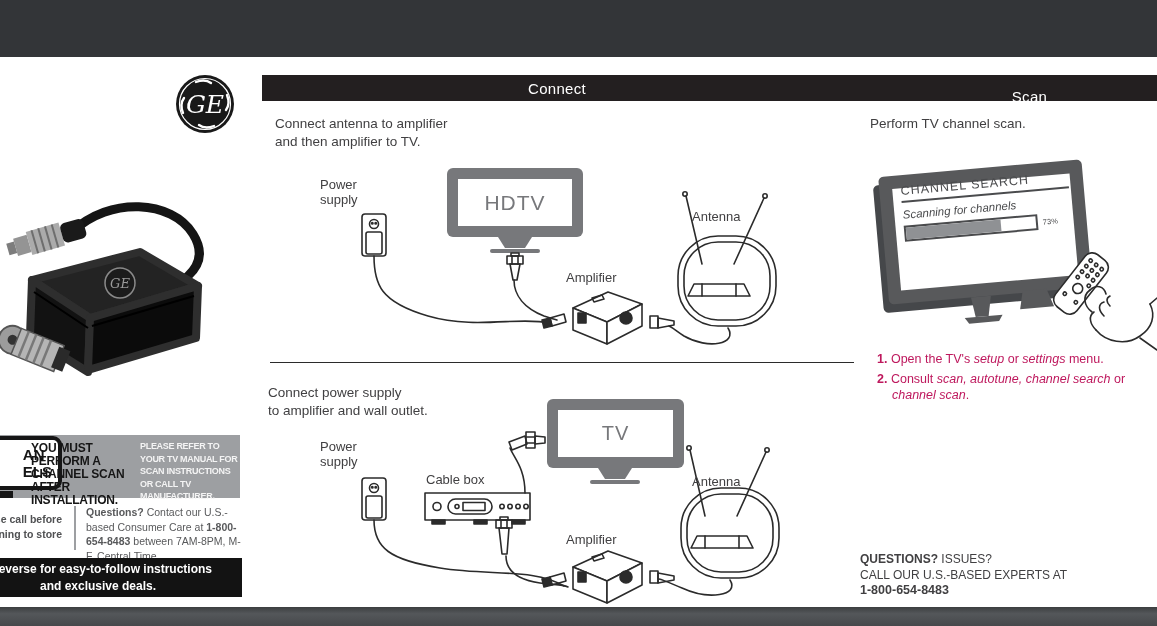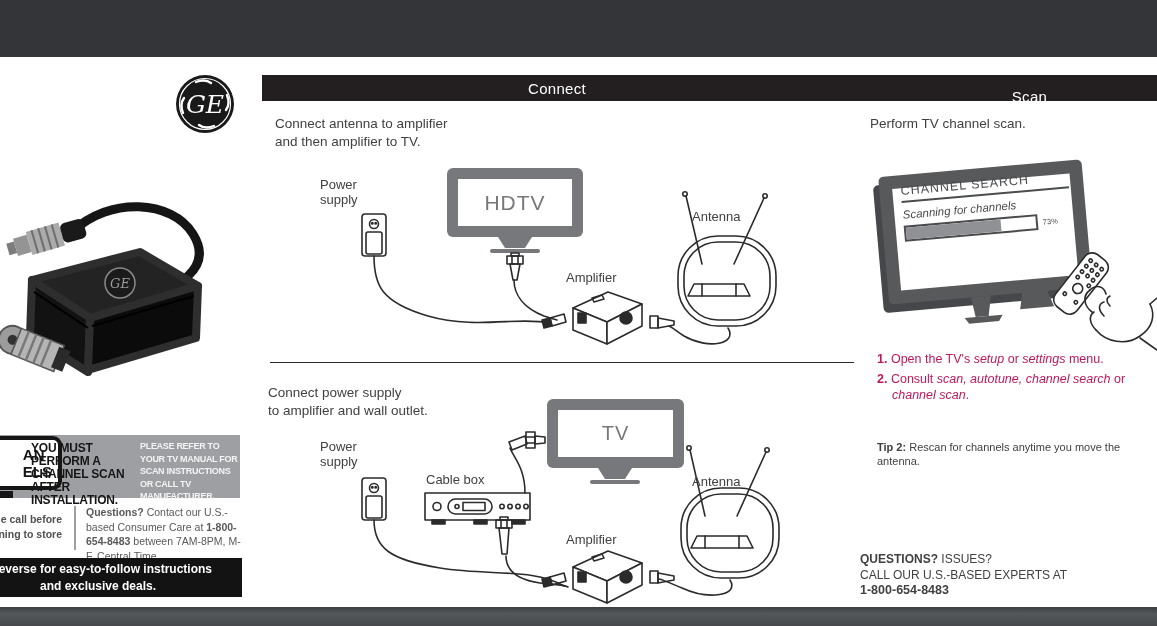--- a/index.html
+++ b/index.html
@@ -303,21 +303,20 @@
       <path d="M100,92 L117,104"></path>
     </g>
   </svg>
 
   <div class="abs steps" style="left:877px;top:351px;width:278px;">
       <div class="step"><b>1. </b><span>Open the TV's </span><i>setup</i><span> or </span><i>settings</i><span> menu.</span></div>
       <div class="step"><b>2. </b><span>Consult </span><i>scan, autotune, channel search</i><span> or </span><i>channel scan</i><span>.</span></div>
     </div>
 
   <div class="abs tips" style="left:877px;top:440px;width:252px;">
-      <div class="tip"><b>Tip 2:</b><span> Rescan for channels anytime you move the antenna.</span></div>
     </div>
 
   <div class="abs scan-contact center" style="left:860px;top:552px;width:300px;">
     <div><b>QUESTIONS?</b><span> ISSUES?</span></div>
     <div>CALL OUR U.S.-BASED EXPERTS AT</div>
     <div class="phone">1-800-654-8483</div>
   </div>
 
   <svg class="abs" style="left:0;top:186px;" width="212" height="208" viewBox="0 0 212 208">
     <path d="M72,46 C110,10 172,14 193,48 C203,64 201,78 188,90 L179,98" stroke="#151515" stroke-width="9" fill="none" stroke-linecap="round"></path>

